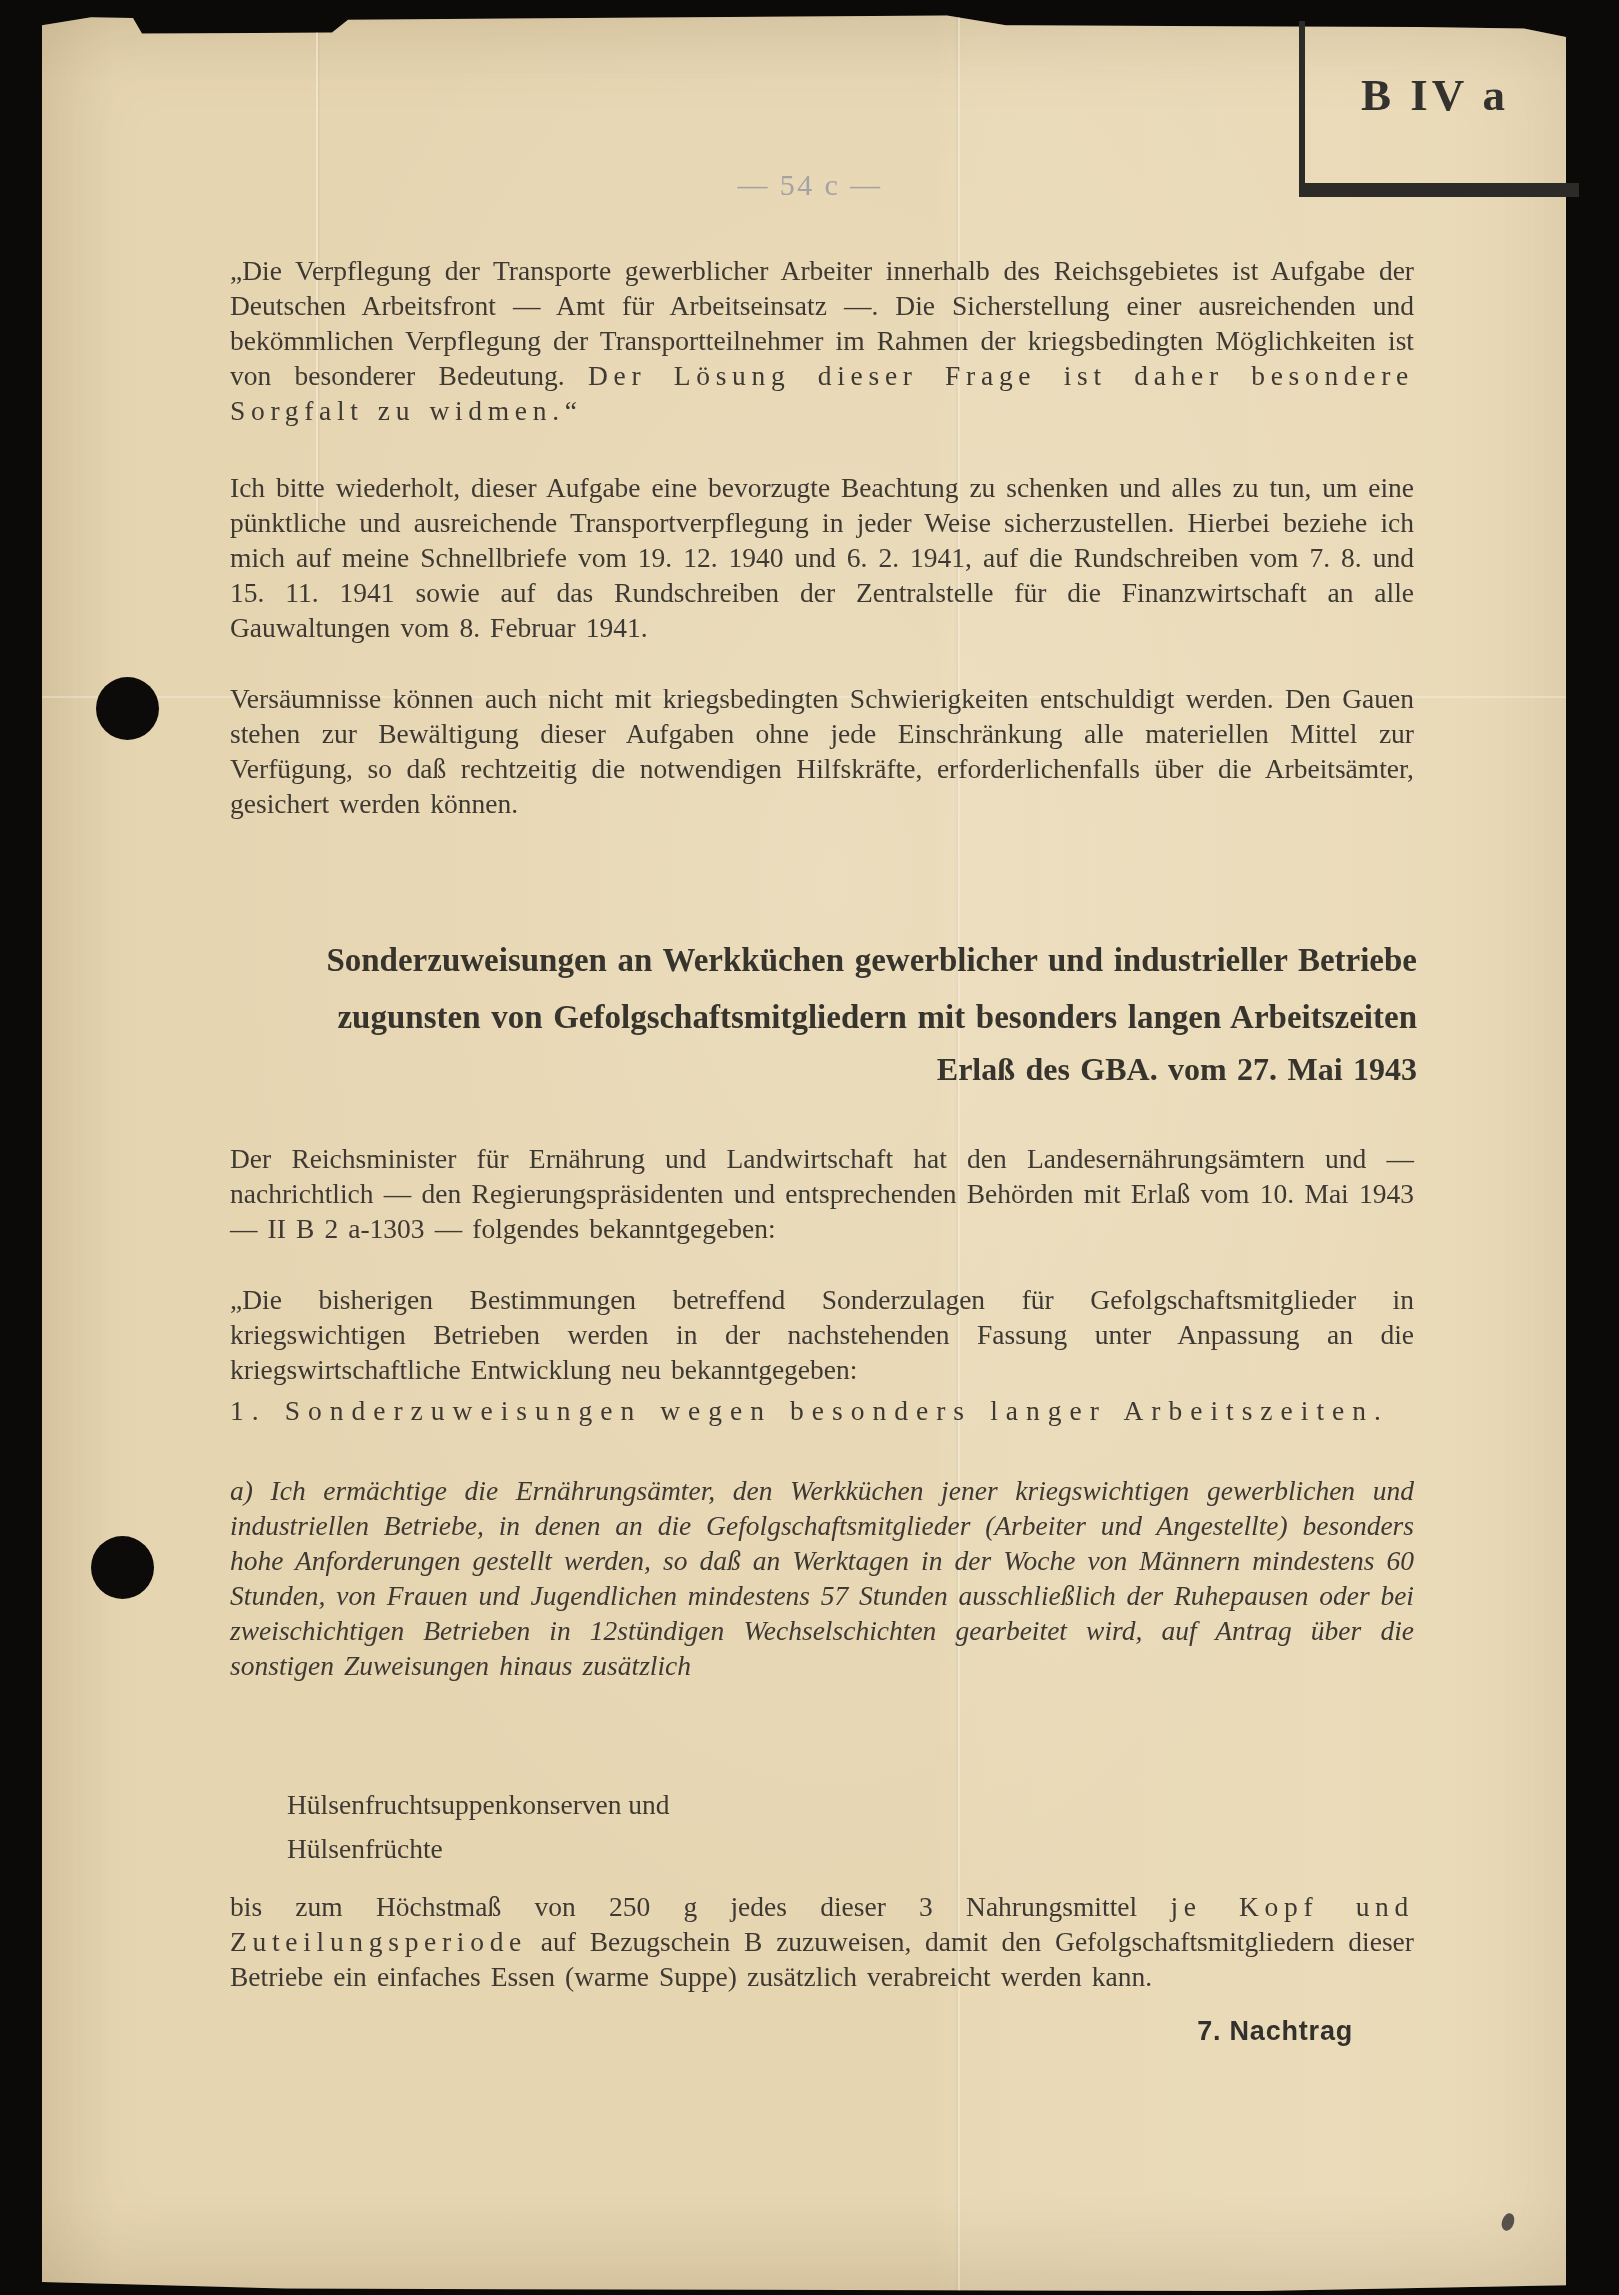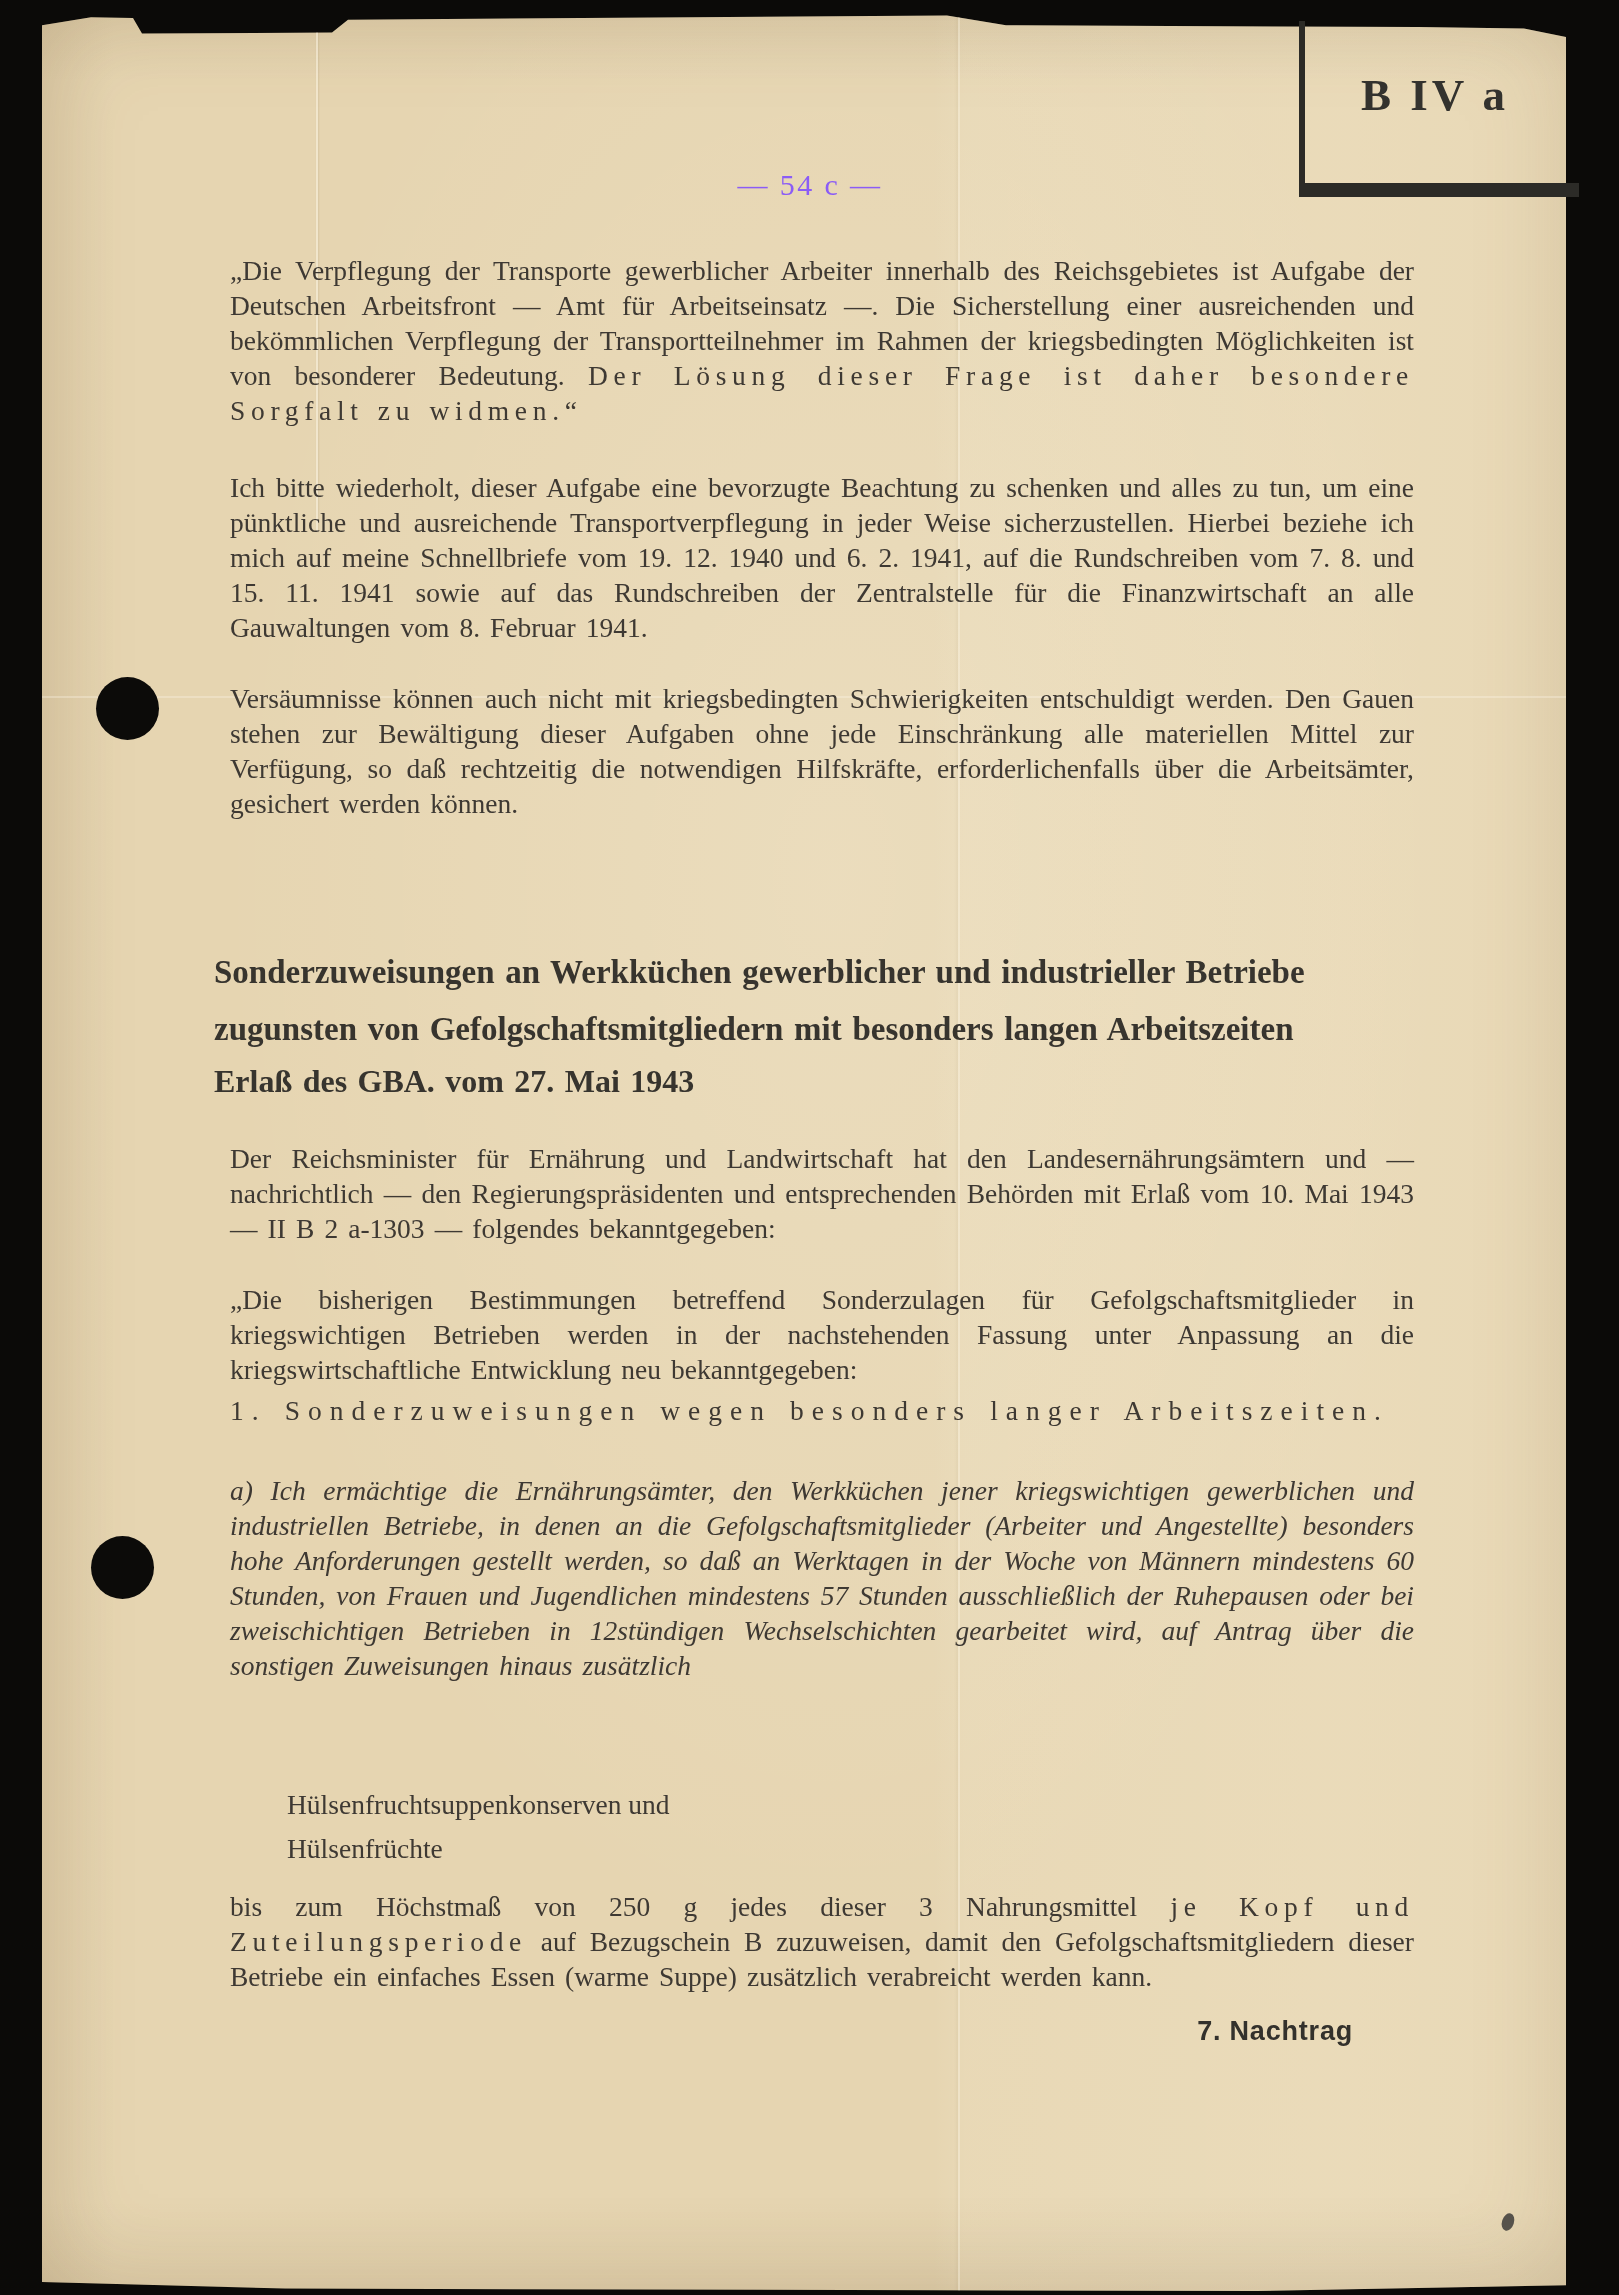--- a/index.html
+++ b/index.html
@@ -35,42 +35,42 @@
   .biva-label{
     position:absolute;left:1304px;top:63px;width:262px;
     text-align:center;
     font-family:"Liberation Serif",serif;font-weight:bold;
     font-size:45px;color:#33322e;letter-spacing:4px;
   }
 
   
   .pageno{
     position:absolute;left:219px;top:162px;width:1182px;
-    text-align:center;font-size:30px;color:#8b5cf6;letter-spacing:2.4px;
+    text-align:center;font-size:30px;color:#a3a3a3;letter-spacing:2.4px;
   }
 
   
   .txt{
     position:absolute;left:219px;width:1184px;
     font-size:27.5px;line-height:35px;color:#3e3933;
     text-align:justify;word-spacing:3.2px;margin:11px;
     hyphens:auto;
   }
   .sperr{letter-spacing:5.7px;word-spacing:1.6px;}
   .sperr-wide{letter-spacing:8px;word-spacing:3.2px;}
 
   .p1{top:236px;}
   .p2{top:453px;}
   .p3{top:664px;}
 
   
   .title-line{
     position:absolute;left:202px;width:1215px;
-    text-align:left;font-weight:bold;font-size:33px;color:#37342e;
-    margin:12px;word-spacing:2.4px;
+    text-align:right;font-weight:bold;font-size:33px;color:#37342e;
+    margin:0;word-spacing:2.4px;
   }
   .title1{top:936px;}
   .title2{top:993px;}
   .subtitle{top:1045px;font-size:32px;}
 
   .p4{top:1124px;}
   .p5{top:1265px;}
   .clause1{top:1376px;text-align:left;}
   .pa{top:1456px;font-style:italic;}
 

